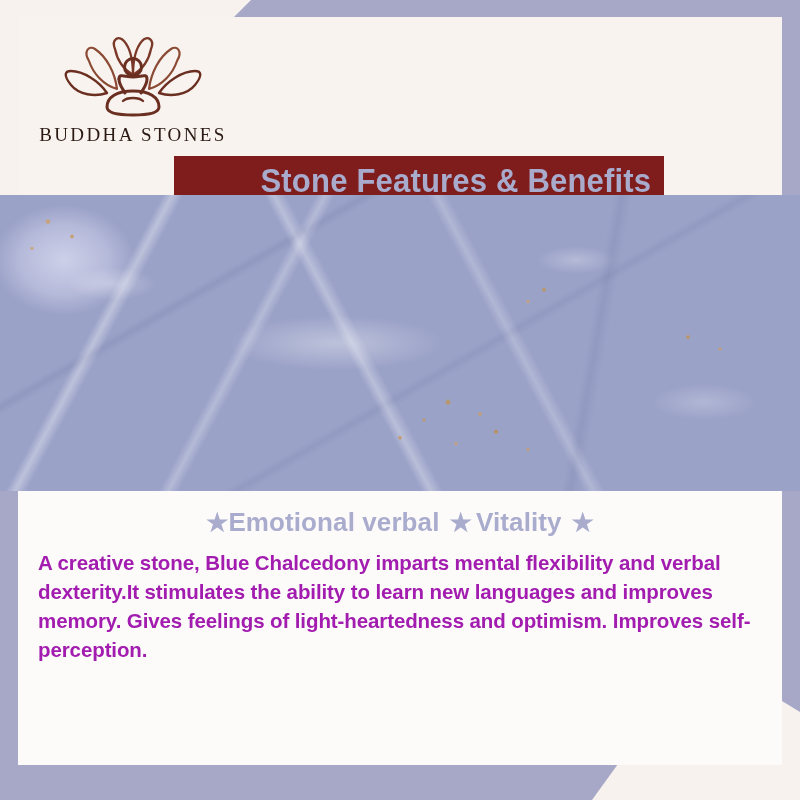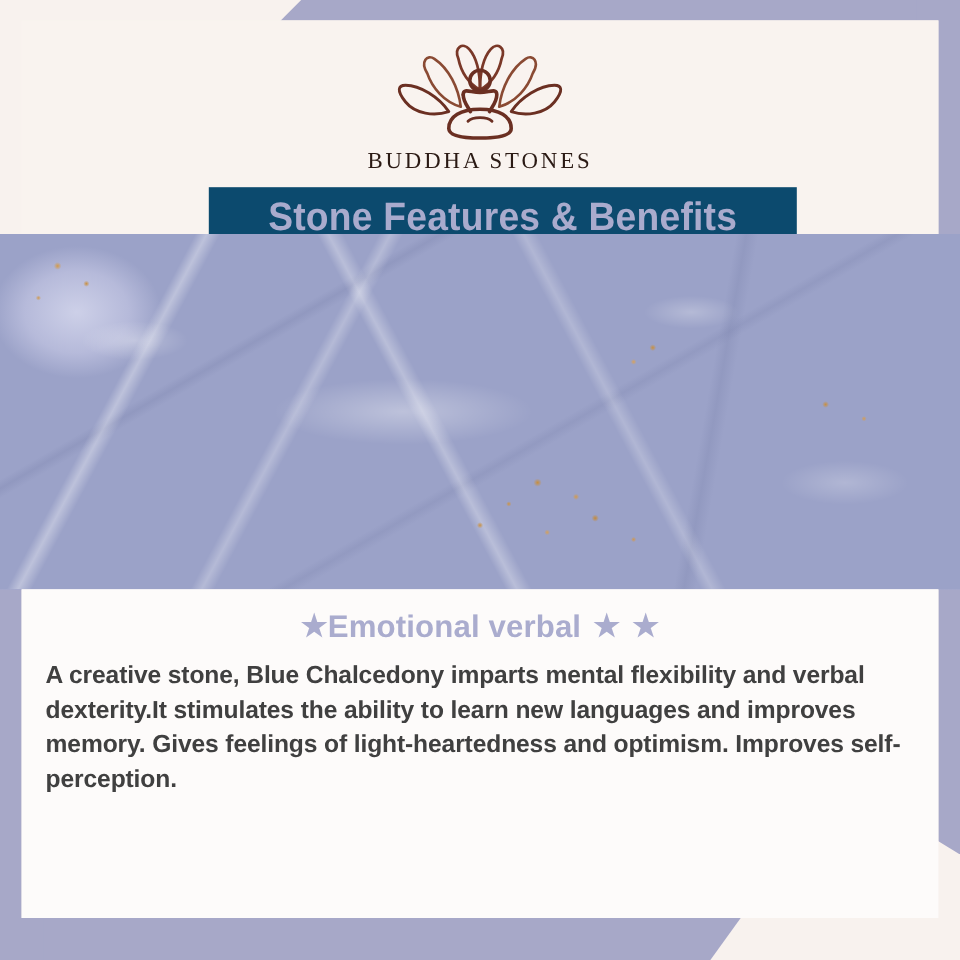--- a/index.html
+++ b/index.html
@@ -66,21 +66,21 @@
   
   .header {
     position: absolute;
     left: 0;
     top: 0;
     width: 764px;
     height: 178px;
     background: #f9f3ef;
     display: flex;
     flex-direction: column;
-    align-items: center;
+    align-items: flex-start;
     justify-content: flex-start;
   }
   .logo-wrap {
     margin-top: 14px;
     width: 230px;
     display: flex;
     flex-direction: column;
     align-items: center;
   }
   .logo-mark {
@@ -97,24 +97,24 @@
     white-space: nowrap;
   }
 
   
   .title-banner {
     position: absolute;
     left: 156px;
     top: 139px;
     width: 490px;
     height: 50px;
-    background: #0c4a6e;
+    background: #7f1d1d;
     display: flex;
     align-items: center;
-    justify-content: center;
+    justify-content: flex-end;
   }
   .title-text {
     font-family: "Liberation Sans Narrow", "Liberation Sans", sans-serif;
     font-weight: bold;
     font-size: 33px;
     letter-spacing: 0.2px;
     color: #a9abcd;
     white-space: nowrap;
     transform: scaleX(0.94);
   }
@@ -221,21 +221,21 @@
     color: #aaacce;
   }
   .benefit.tight { gap: 0; }
 
   .paragraph {
     margin: 10px 20px 0 20px;
     font-family: "Liberation Sans", sans-serif;
     font-weight: bold;
     font-size: 20.5px;
     line-height: 1.42;
-    color: #404040;
+    color: #a21caf;
     letter-spacing: -0.1px;
   }
 </style>
 </head>
 <body>
 
 <div class="poster">
 
   <div class="band band-top"></div>
   <div class="band band-right"></div>
@@ -291,20 +291,21 @@
 
   <div class="body-panel">
 
     <div class="benefits">
       <span class="benefit tight">
         <span class="star">★</span>
         <span>Emotional verbal</span>
       </span>
       <span class="benefit">
         <span class="star">★</span>
+        <span>Vitality</span>
       </span>
       <span class="benefit">
         <span class="star">★</span>
       </span>
     </div>
 
     <p class="paragraph">A creative stone, Blue Chalcedony imparts mental flexibility and verbal dexterity.It stimulates the ability to learn new languages and improves memory. Gives feelings of light-heartedness and optimism. Improves self-perception.</p>
   </div>
 
 </div>

